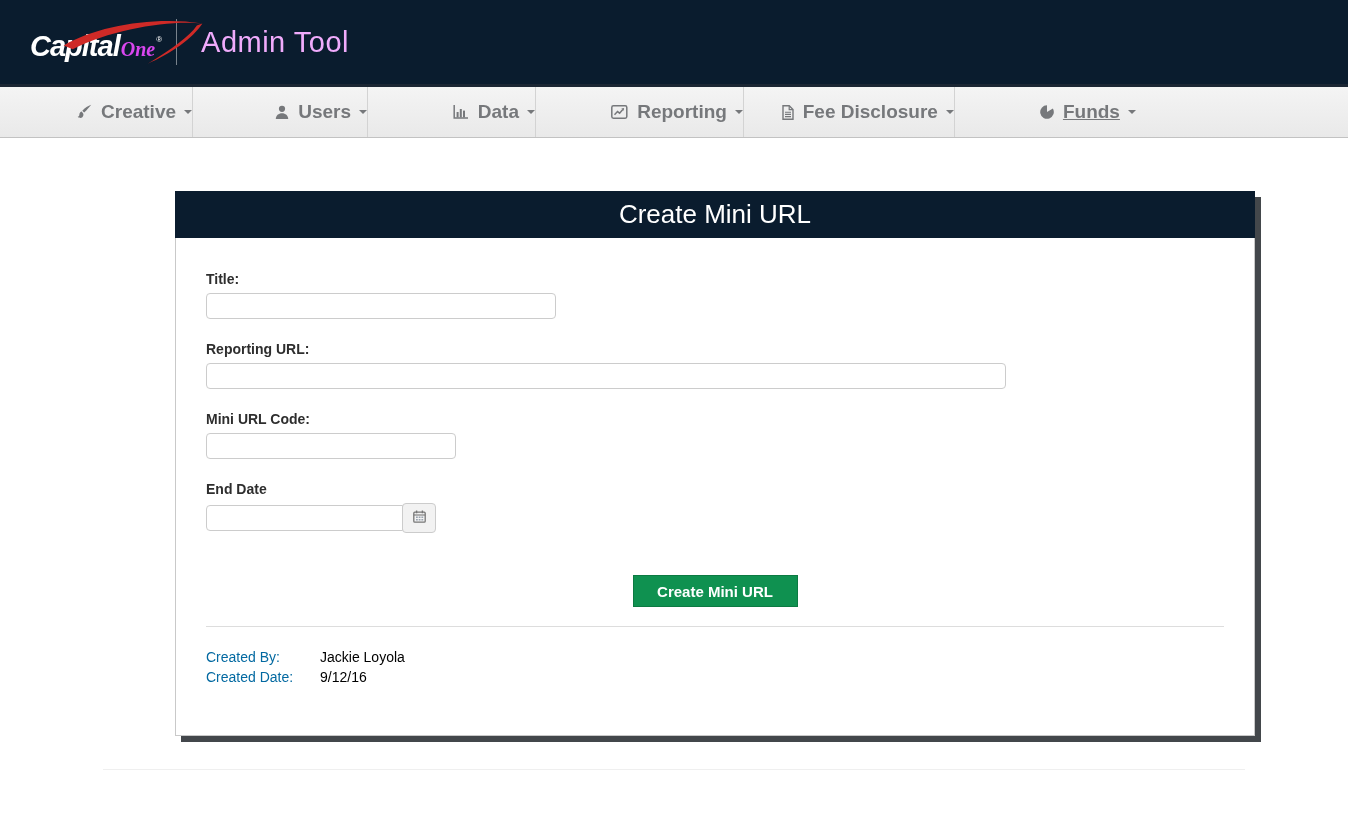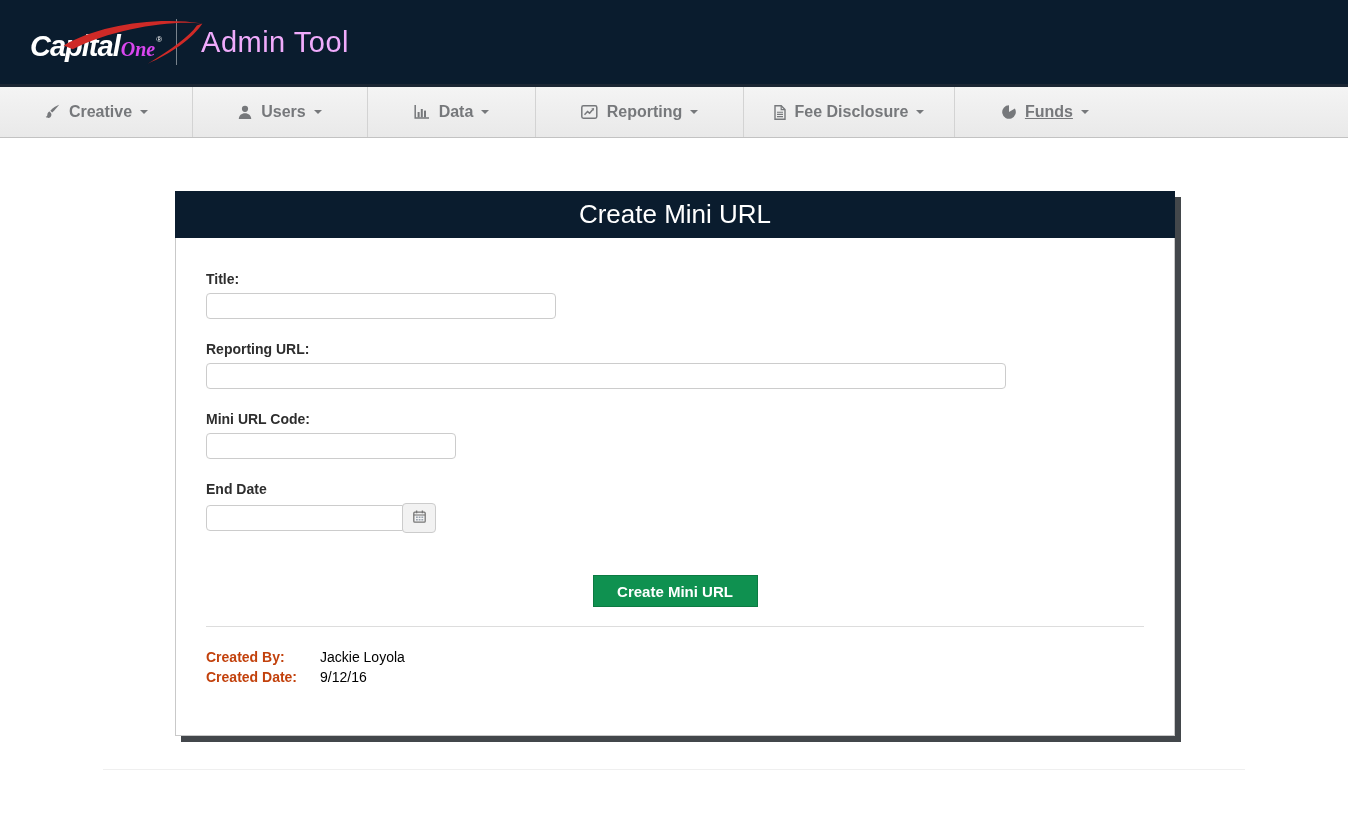--- a/index.html
+++ b/index.html
@@ -30,38 +30,38 @@
   .app-title { font-size:29px; font-weight:400; color:#f0abfc; letter-spacing:.5px; }
 
   
   .main-nav {
     display:flex; height:54px;
     background:linear-gradient(#f4f4f4,#e9e9e9);
     border-top:3px solid #1b2633;
     border-bottom:1px solid #c2c2c2;
   }
   .nav-item {
-    display:flex; align-items:center; justify-content:center;
+    display:flex; align-items:center; justify-content:flex-end;
     border-right:1px solid #d3d3d3; cursor:pointer;
-    color:#76787b; font-size:16px; font-weight:700;
+    color:#76787b; font-size:19px; font-weight:700;
   }
   .nav-item:last-child { border-right:none;text-decoration:underline; }
   .nav-icon { display:flex; align-items:center; margin-right:9px; }
   .nav-icon svg { display:block; }
   .caret {
     width:0; height:0; margin-left:8px;
     border-left:4px solid transparent; border-right:4px solid transparent;
     border-top:4px solid #76787b;
   }
   .nb0{flex:0 0 14.32%}.nb1{flex:0 0 15.73%}.nb2{flex:0 0 12.98%}.nb3{flex:0 0 12.46%}
   .nb4{flex:0 0 15.43%}.nb5{flex:0 0 15.65%}.nb6{flex:0 0 13.43%}
 
   
   .panel {
-    width:1000px; margin:53px 0 0 175px;
+    width:1080px; margin:53px 0 0 175px;
     background:#fff; box-shadow:6px 6px 0 0 #43474b;
   }
   .panel-heading {
     background:#0a1c2e; height:47px; line-height:47px;
     text-align:center; color:#fff; font-size:26px;
   }
   .panel-body {
     border:1px solid #c9c9c9; border-top:none;
     padding:33px 30px 48px 30px; background:#fff;
   }
@@ -84,21 +84,21 @@
     display:flex; align-items:center; justify-content:center; cursor:pointer;
   }
   .btn-row { text-align:center; margin-top:42px; }
   .btn-success {
     width:165px; height:32px; background:#0f9150; color:#fff;
     border:1px solid #0c7a42; font-size:15px; font-weight:700;
     font-family:inherit; cursor:pointer;
   }
   .body-divider { border:none; border-top:1px solid #ddd; margin:19px 0 20px; }
   .meta-row { display:flex; font-size:14px; line-height:20px; }
-  .meta-label { width:114px; font-weight:700; color:#c2410c; }
+  .meta-label { width:114px; font-weight:400; color:#0369a1; }
   .meta-value { color:#000000; }
 
   .page-divider { border:none; border-top:1px solid #efefef; margin:33px 103px 0 103px; }
 </style>
 </head>
 <body>
 
 <header class="app-header">
   <div class="brand">
     <svg class="swoosh" viewBox="0 0 160 56" xmlns="http://www.w3.org/2000/svg">

